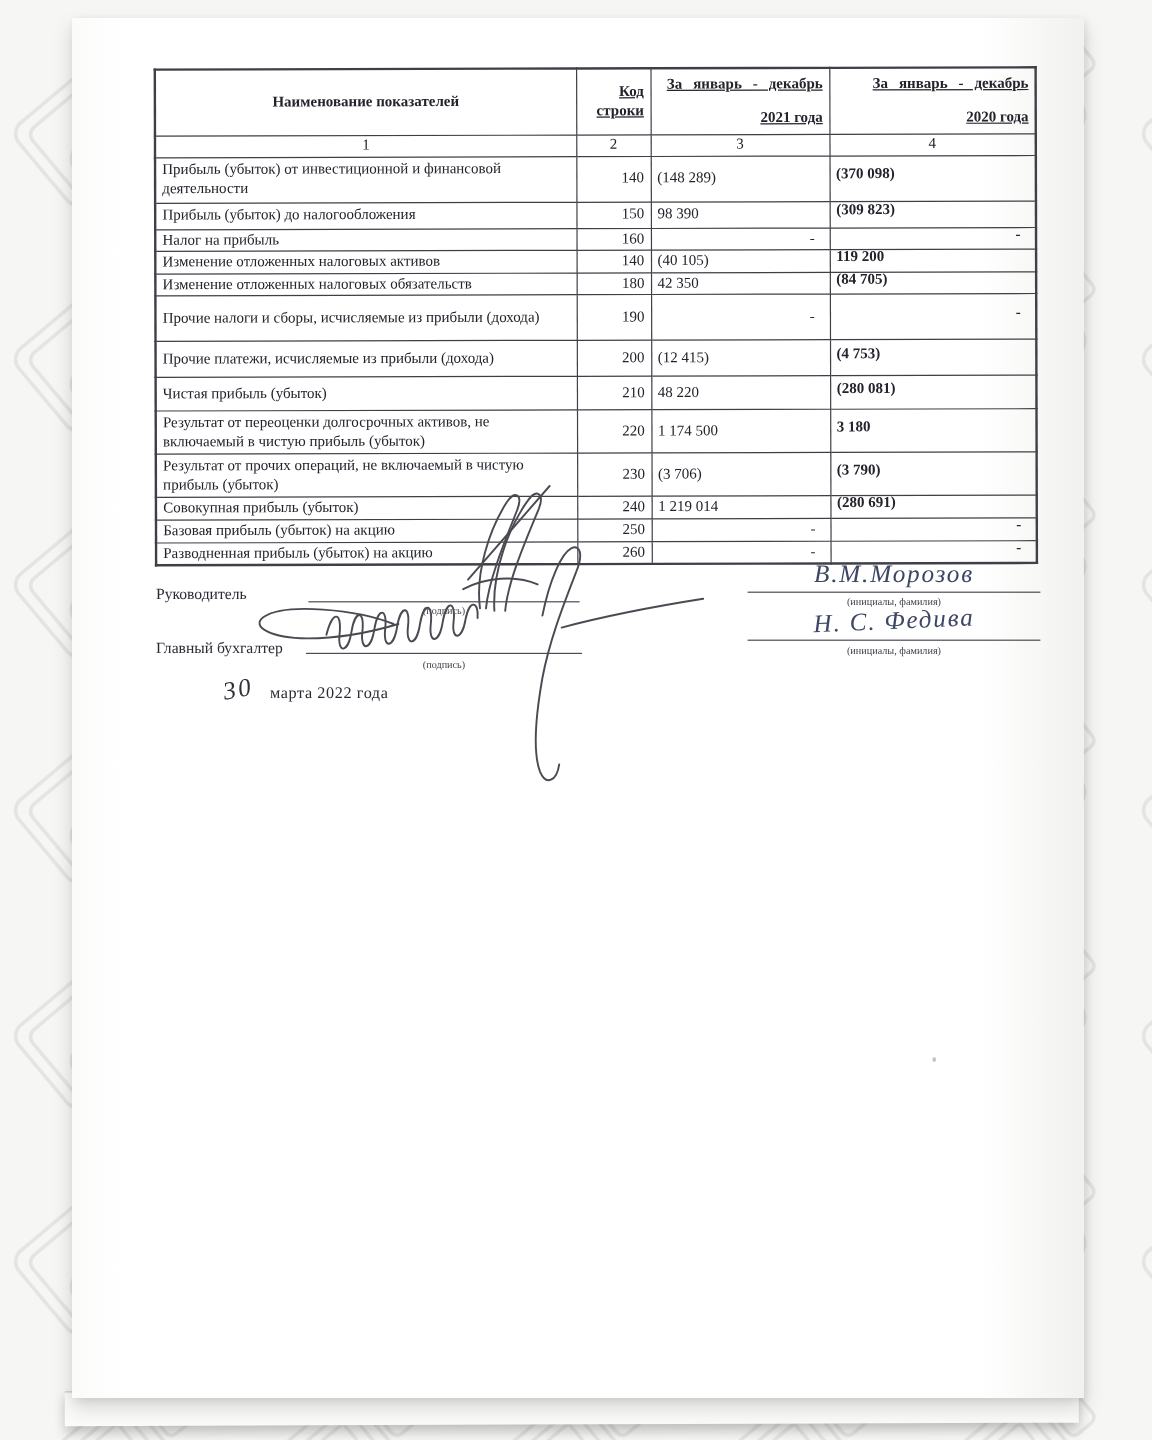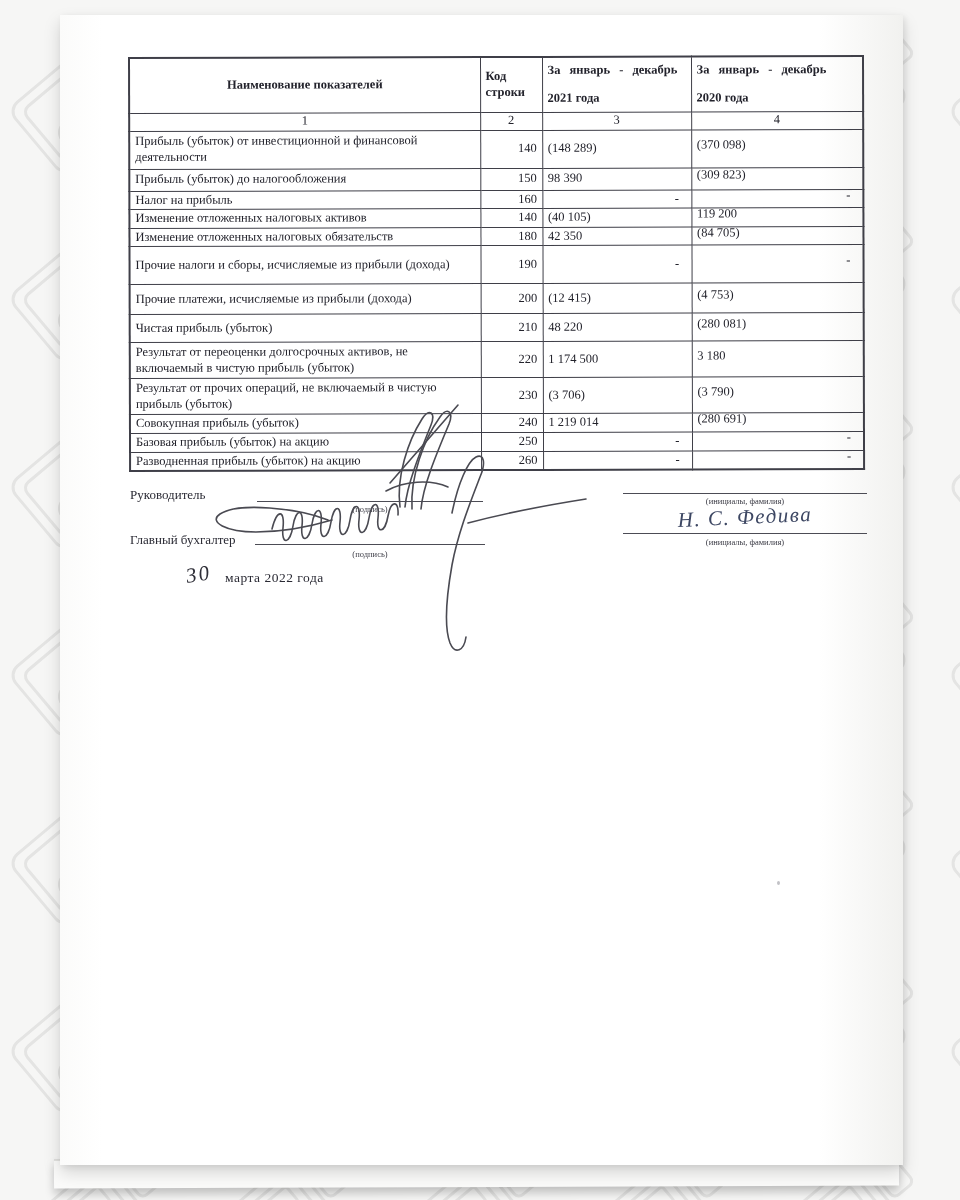--- a/index.html
+++ b/index.html
@@ -38,23 +38,23 @@
   tr.hdr{height:55px;}
   tr.nums{height:18px;}
   tr.nums td{text-align:center;padding:0 5px;line-height:1.1;}
   .rh38{height:38px;} .rh22{height:22px;} .rh18{height:18px;}
   .rh30{height:30px;} .rh28{height:28px;} .rh36{height:36px;}
   col.c-name{width:351px;} col.c-code{width:62px;} col.c-v3{width:149px;} col.c-v4{width:172px;}
   td.cname{text-align:left;}
   td.ccode{text-align:right;}
   td.cv{text-align:left;}
   td.cv.dash{text-align:right;padding-right:12px;}
-  td.cv4 span{position:relative;top:-3px;display:inline-block;}
+  td.cv4 span{position:relative;top:-3px;display:inline-block;font-weight:bold;}
   th.hname{text-align:center;}
-  th.hstack div{text-align:left;}
+  th.hstack div{text-align:right;text-decoration:underline;}
   .spread{word-spacing:6px;}
   .hgap{height:12px;}
   
   .abs{position:absolute;}
   .lbl{font-size:13px;color:#2a2a34;}
   .sigline{border-top:1.4px solid #4c4c55;height:0;}
   .cap{font-size:8.5px;color:#3a3a44;text-align:center;}
   .hand-name{
     font-style:italic;font-size:21px;color:#3d4763;letter-spacing:1.5px;
     white-space:nowrap;text-align:center;
@@ -212,20 +212,21 @@
     </table>
 
   <div class="abs lbl" style="left:70px;top:472px;">Руководитель</div>
   <div class="abs sigline" style="left:197px;top:486px;width:226px;"></div>
   <div class="abs cap" style="left:197px;top:489px;width:226px;">(подпись)</div>
 
   <div class="abs lbl" style="left:70px;top:517px;">Главный бухгалтер</div>
   <div class="abs sigline" style="left:195px;top:529px;width:230px;"></div>
   <div class="abs cap" style="left:195px;top:534px;width:230px;">(подпись)</div>
 
+  <div class="abs hand-name" style="left:563px;top:451px;width:244px;">В.М.Морозов</div>
   <div class="abs sigline" style="left:563px;top:478px;width:244px;"></div>
   <div class="abs cap" style="left:563px;top:481px;width:244px;">(инициалы, фамилия)</div>
 
   <div class="abs hand-name" style="left:563px;top:490px;width:244px;transform:rotate(-2.5deg);">Н. С. Федива</div>
   <div class="abs sigline" style="left:563px;top:518px;width:244px;"></div>
   <div class="abs cap" style="left:563px;top:522px;width:244px;">(инициалы, фамилия)</div>
 
   <div class="abs hand-day" style="left:126px;top:547px;">30</div>
   <div class="abs datetext" style="left:165px;top:555px;">марта 2022 года</div>
 

